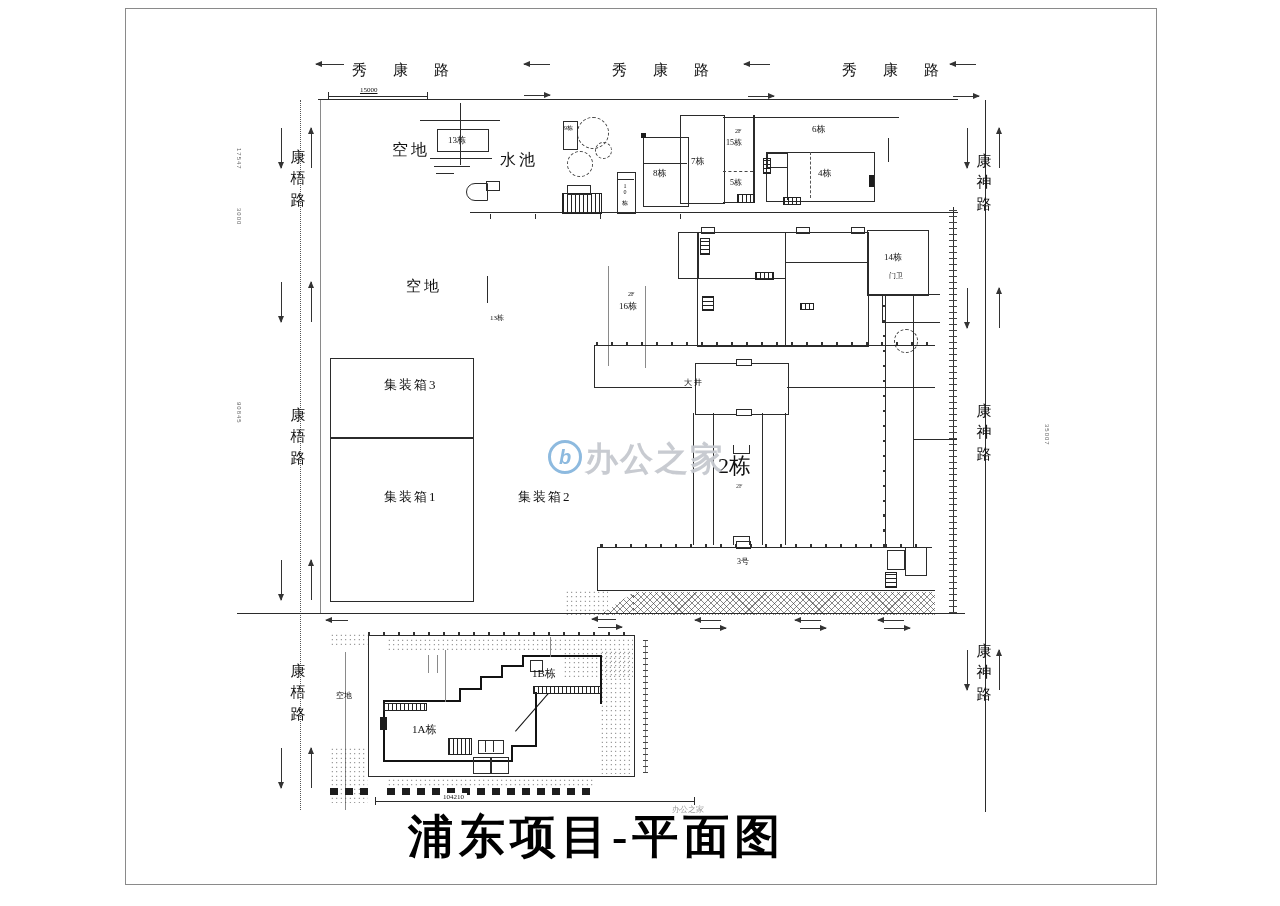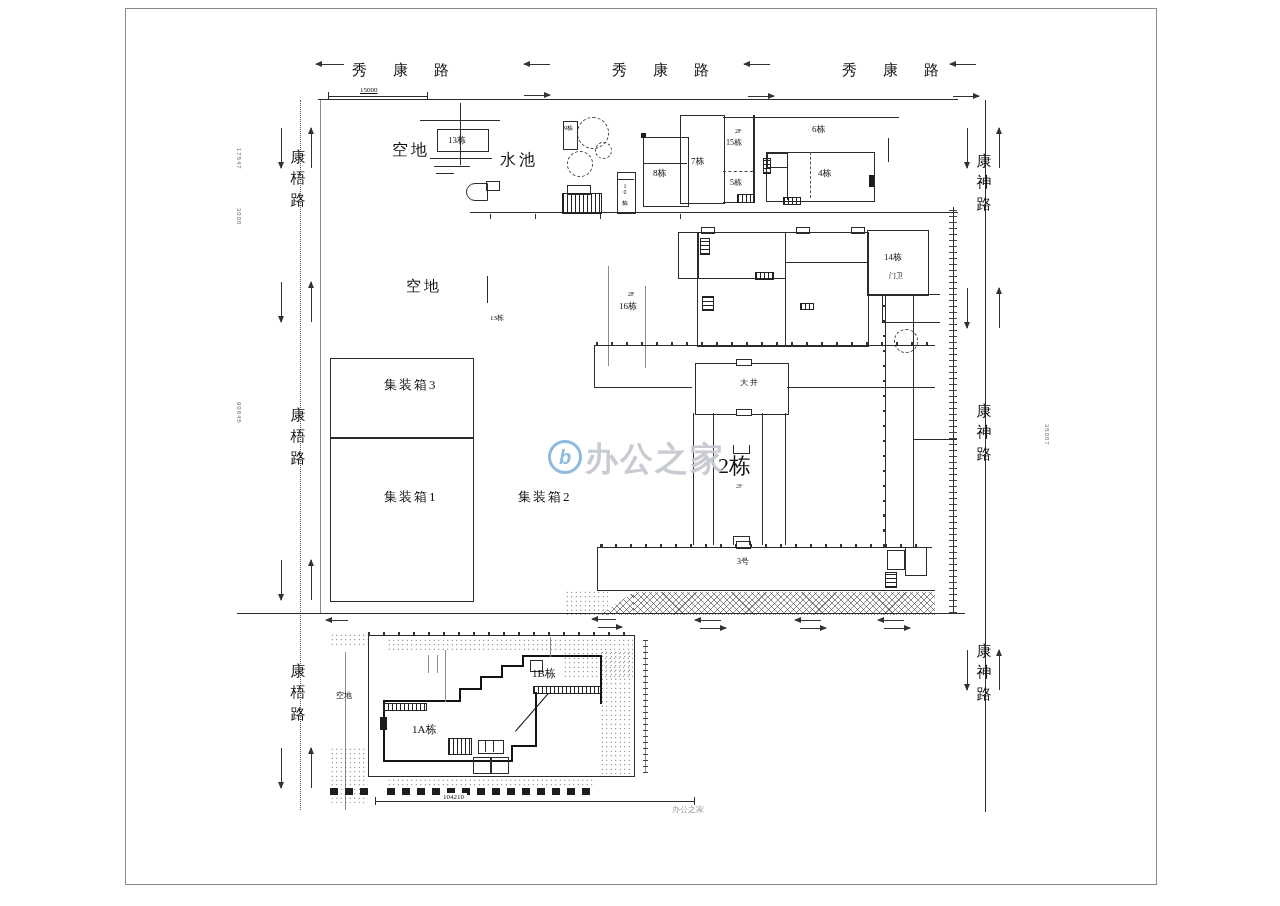--- a/index.html
+++ b/index.html
@@ -183,21 +183,21 @@
   <div class="txt" style="left:619px;top:300px;font-size:9px;">16栋</div>
 
   <div class="ln" style="left:594px;top:345px;width:341px;height:1px;"></div>
   <div class="colsh" style="left:596px;top:342px;width:336px;"></div>
   <div class="ln" style="left:594px;top:387px;width:98px;height:1px;"></div>
   <div class="ln" style="left:787px;top:387px;width:148px;height:1px;"></div>
   <div class="ln" style="left:594px;top:345px;width:1px;height:43px;"></div>
   <div class="rect" style="left:695px;top:363px;width:92px;height:50px;"></div>
   <div class="rect" style="left:736px;top:359px;width:14px;height:5px;background:#fff;"></div>
   <div class="rect" style="left:736px;top:409px;width:14px;height:5px;background:#fff;"></div>
-  <div class="txt" style="left:740px;top:377px;font-size:8px;letter-spacing:2px;">大井</div>
+  <div class="txt" style="left:684px;top:377px;font-size:8px;letter-spacing:2px;">大井</div>
 
   <div class="ln" style="left:693px;top:413px;width:1px;height:132px;"></div>
   <div class="ln" style="left:713px;top:413px;width:1px;height:132px;"></div>
   <div class="ln" style="left:762px;top:413px;width:1px;height:132px;"></div>
   <div class="ln" style="left:785px;top:413px;width:1px;height:132px;"></div>
   <div class="abs" style="left:733px;top:445px;width:15px;height:8px;border:1px solid #2b2b2b;border-top:none;"></div>
   <div class="txt" style="left:718px;top:451px;font-size:22px;">2栋</div>
   <div class="txt" style="left:736px;top:483px;font-size:6px;color:#444;">2F</div>
   <div class="abs" style="left:733px;top:536px;width:15px;height:8px;border:1px solid #2b2b2b;border-bottom:none;"></div>
 
@@ -292,15 +292,16 @@
   <div class="ln" style="left:375px;top:801px;width:320px;height:1px;"></div>
   <div class="ln" style="left:375px;top:797px;width:1px;height:8px;"></div>
   <div class="ln" style="left:694px;top:797px;width:1px;height:8px;"></div>
   <div class="txt" style="left:440px;top:793px;font-size:7px;background:#fff;padding:0 3px;">104210</div>
 
   <div class="wmlogo" style="left:548px;top:440px;">
     <span>b</span>
   </div>
   <div class="wmtext" style="left:585px;top:437px;">办公之家</div>
 
+  <div class="title" style="left:408px;top:806px;">浦东项目-平面图</div>
   <div class="txt" style="left:672px;top:804px;font-size:8px;color:#999;font-family:'Liberation Sans',sans-serif;">办公之家</div>
 
 </div>
 
 </body></html>

